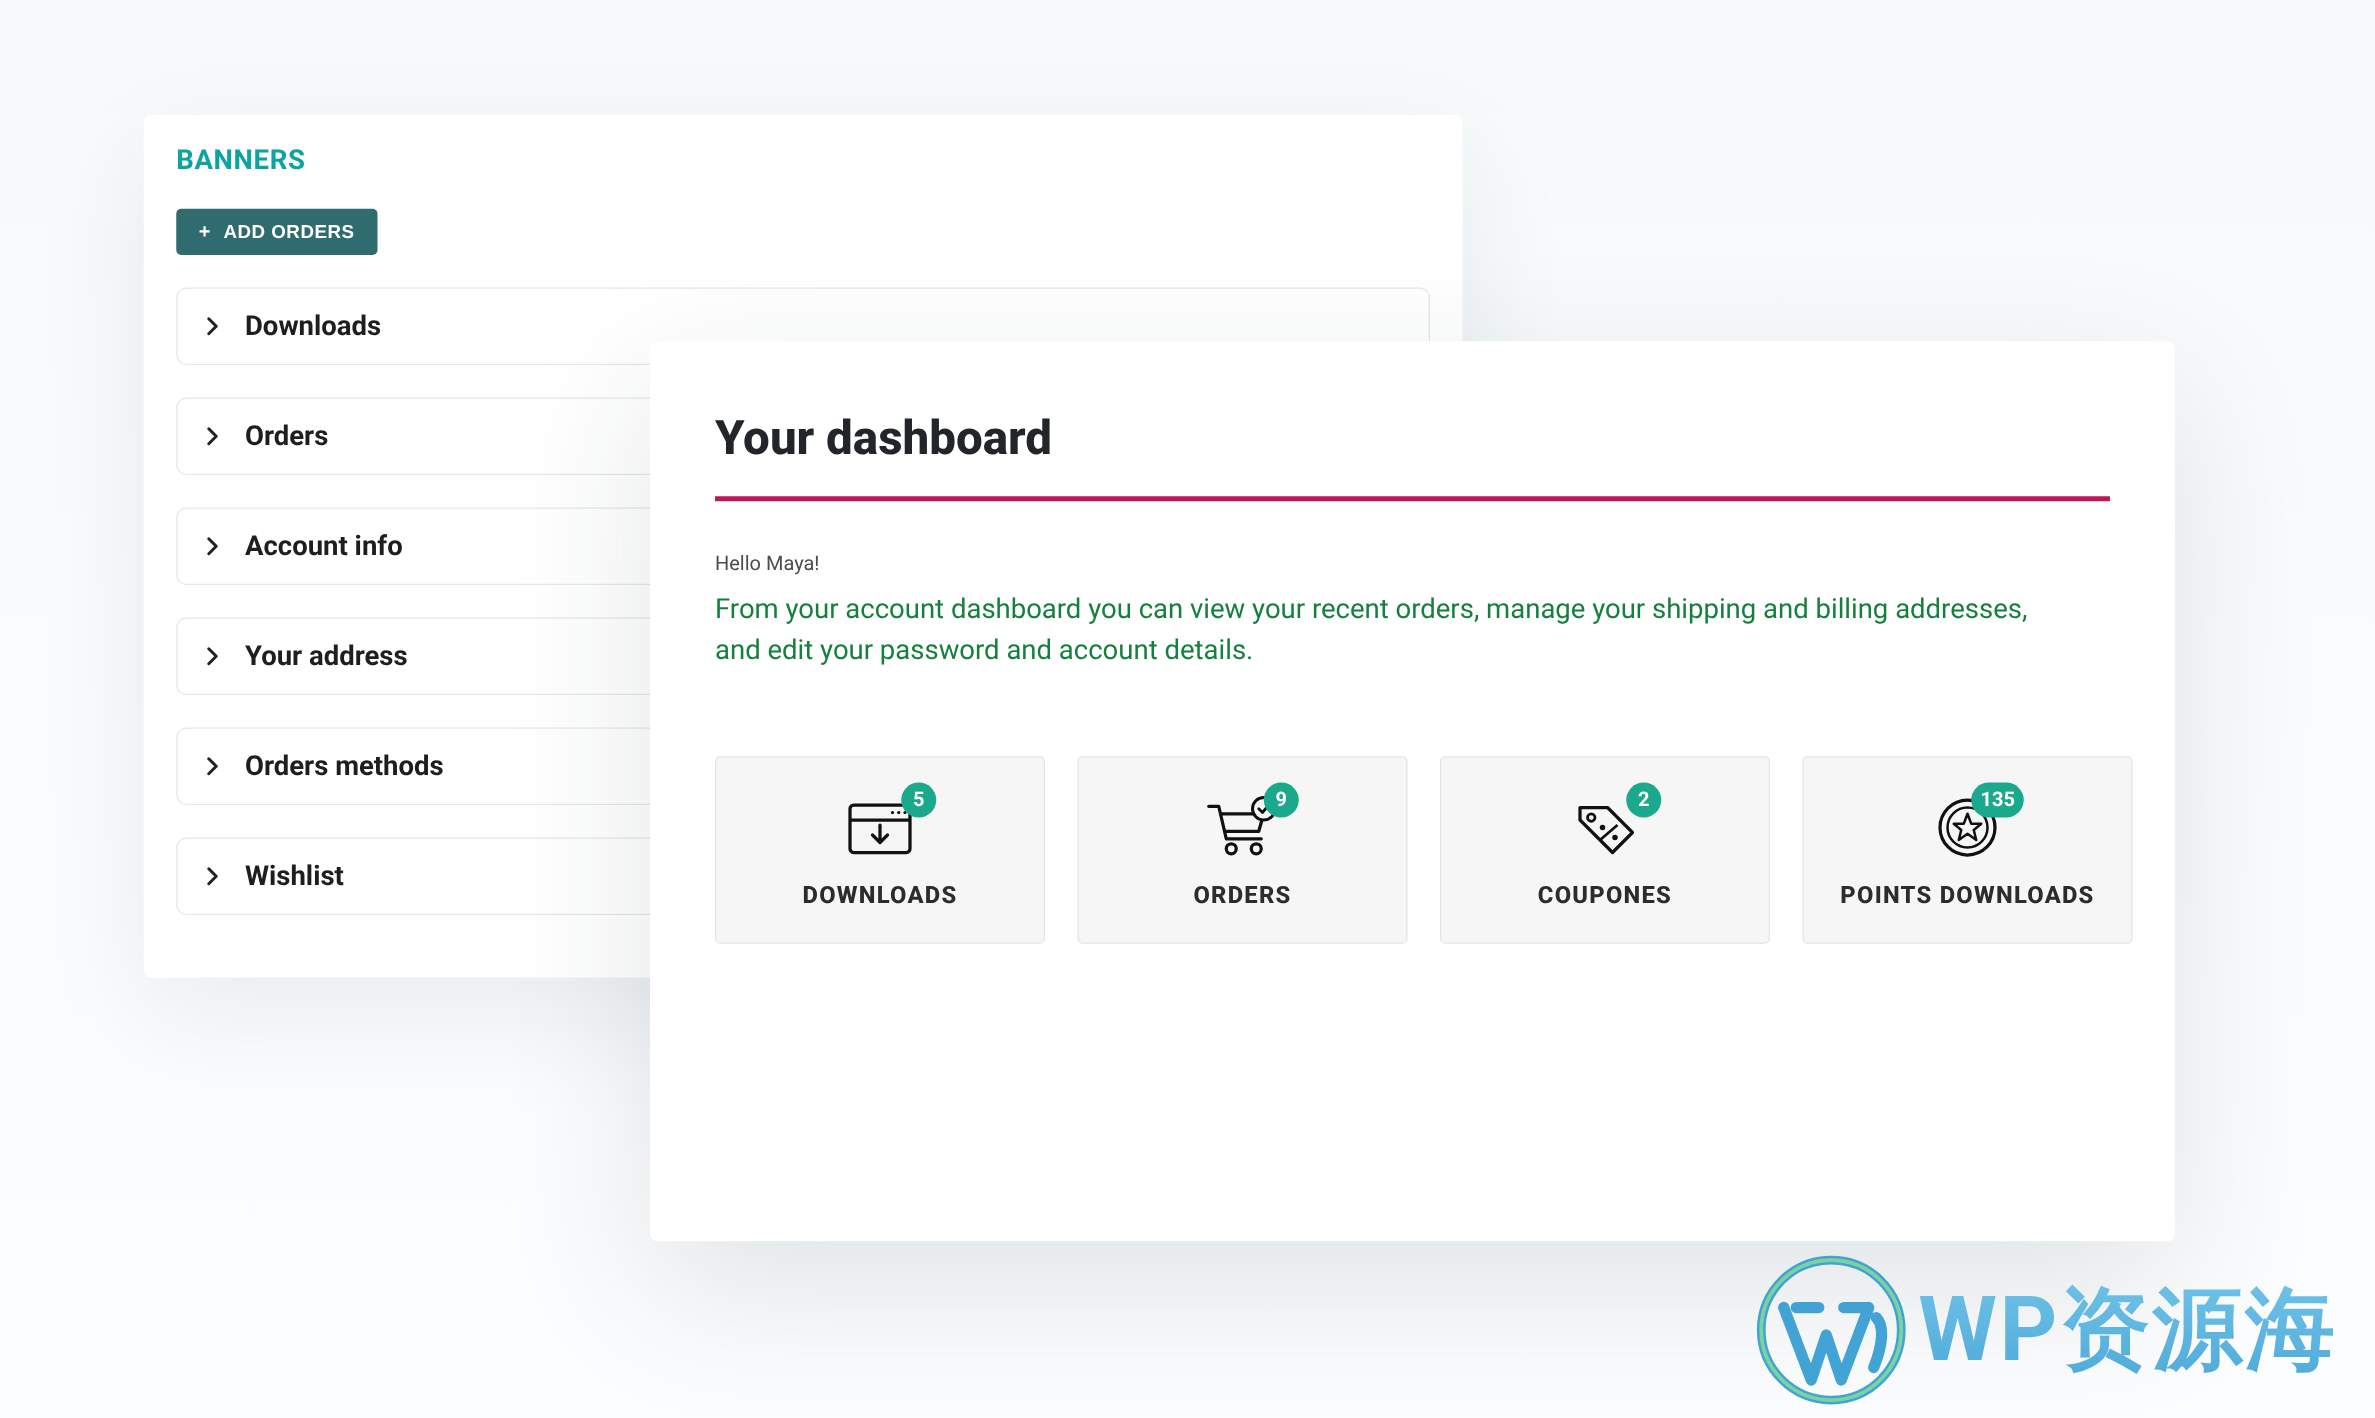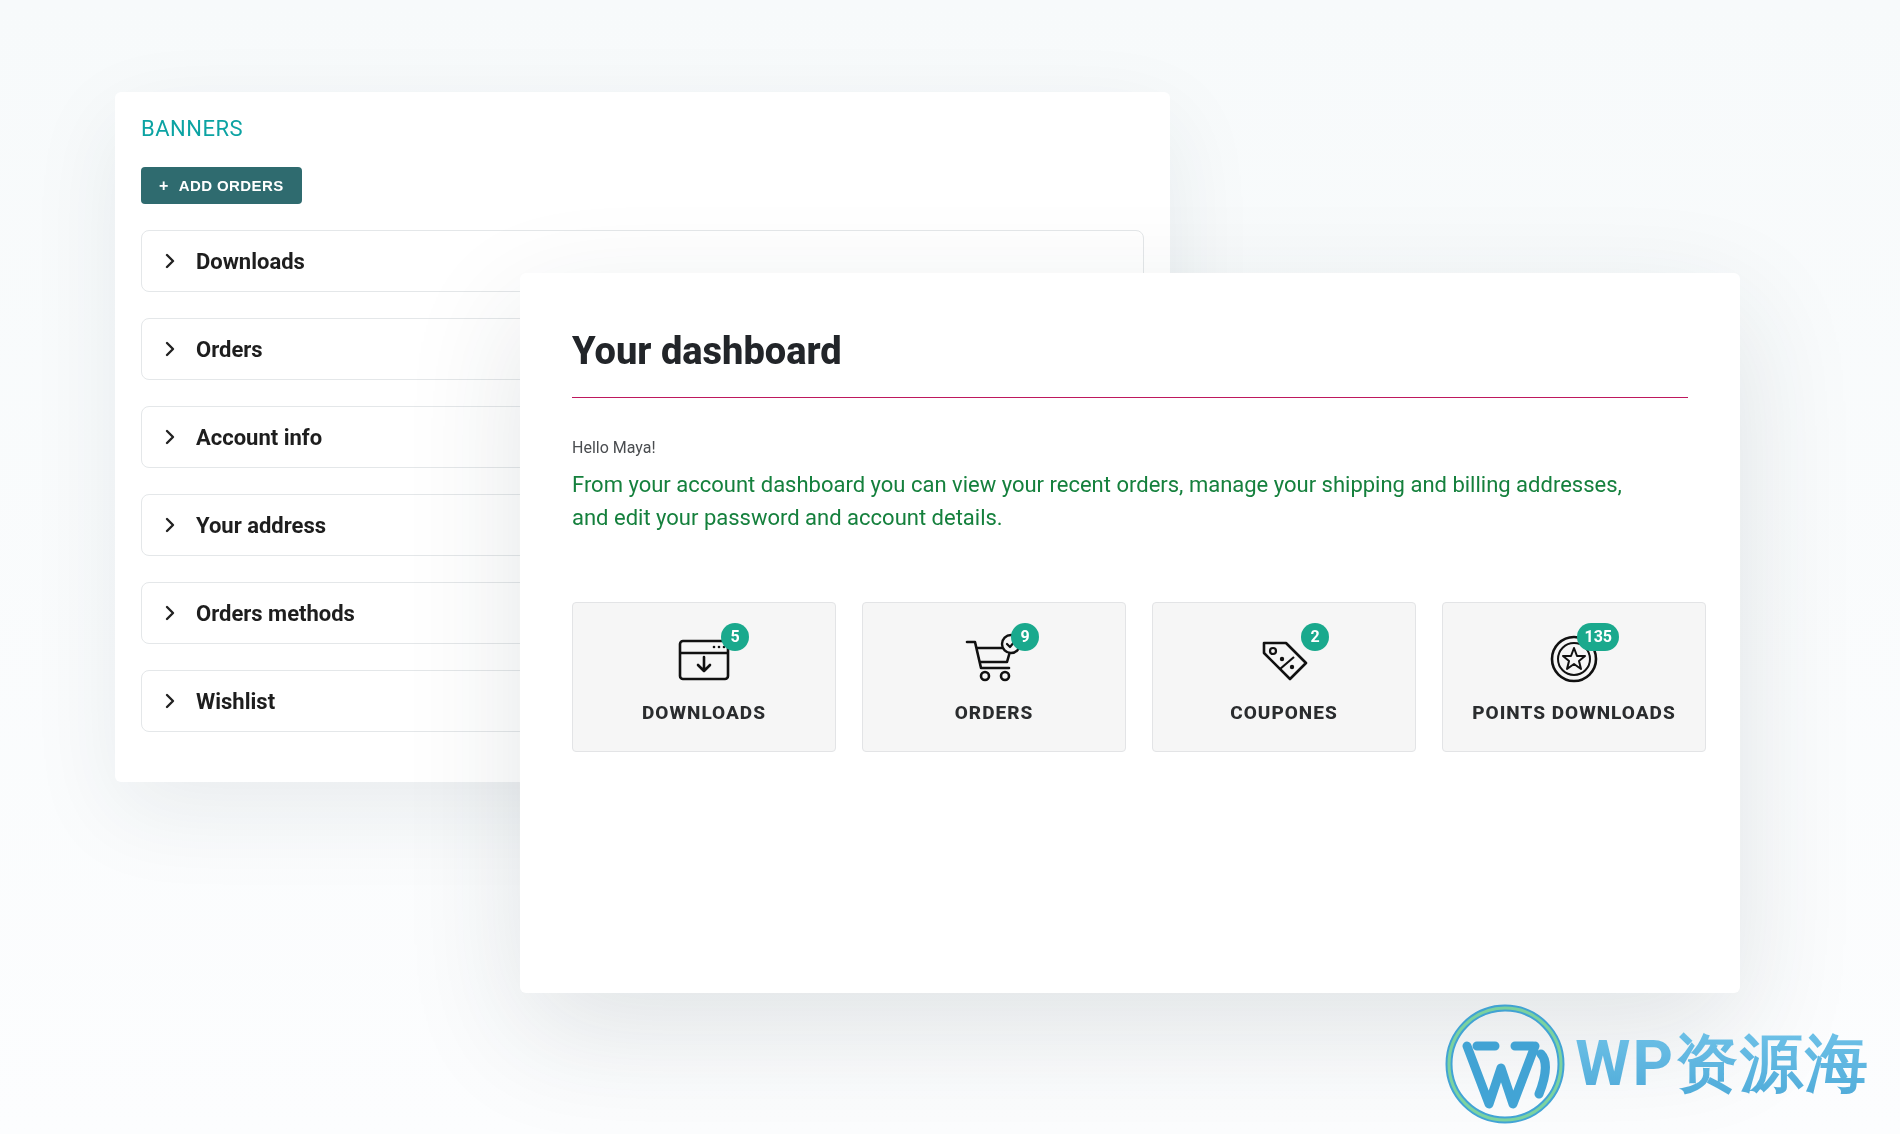--- a/index.html
+++ b/index.html
@@ -20,21 +20,21 @@
     width: 1055px;
     height: 690px;
     background: #fff;
     border-radius: 6px;
     box-shadow: 0 30px 90px rgba(30,50,60,0.08);
     padding: 24px 26px;
   }
   .banners-title {
     color: #0ca3a3;
     font-size: 22px;
-    font-weight: 400;
+    font-weight: 700;
     letter-spacing: 0.5px;
     margin-bottom: 26px;
   }
   .add-banner-btn {
     display: inline-flex;
     align-items: center;
     gap: 10px;
     background: #2f6b6f;
     color: #fff;
     font-size: 15px;
@@ -82,21 +82,21 @@
     background: #fff;
     border-radius: 6px;
     box-shadow: 0 40px 120px rgba(30,50,60,0.12);
     padding: 56px 52px 40px 52px;
   }
   .dash-title {
     font-size: 38px;
     font-weight: 800;
     color: #222529;
     padding-bottom: 24px;
-    border-bottom: 1px solid #be185d;
+    border-bottom: 4px solid #be185d;
     margin-bottom: 38px;
   }
   .greeting {
     font-size: 16px;
     color: #4a4d50;
     line-height: 1.5;
     margin-bottom: 8px;
   }
   .intro {
     font-size: 22px;
@@ -156,21 +156,21 @@
   .watermark {
     position: absolute;
     right: 30px;
     bottom: 10px;
     display: flex;
     align-items: center;
     gap: 10px;
     opacity: 0.9;
   }
   .watermark .wm-text {
-    font-size: 63px;
+    font-size: 72px;
     font-weight: 700;
     letter-spacing: 2px;
     background: linear-gradient(180deg, #64bfe8 0%, #3aa0d4 100%);
     -webkit-background-clip: text;
     background-clip: text;
     color: transparent;
     white-space: nowrap;
   }
 
   svg { display:block; }

